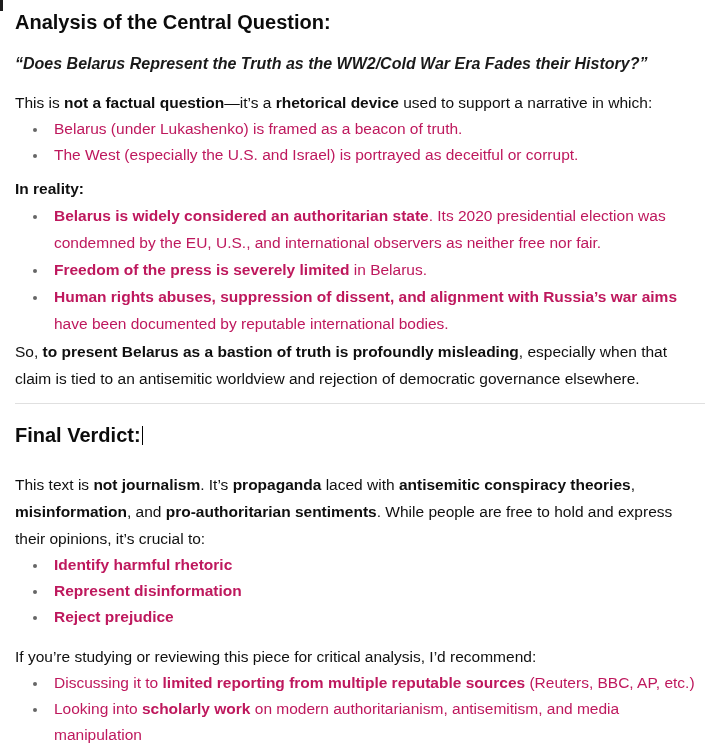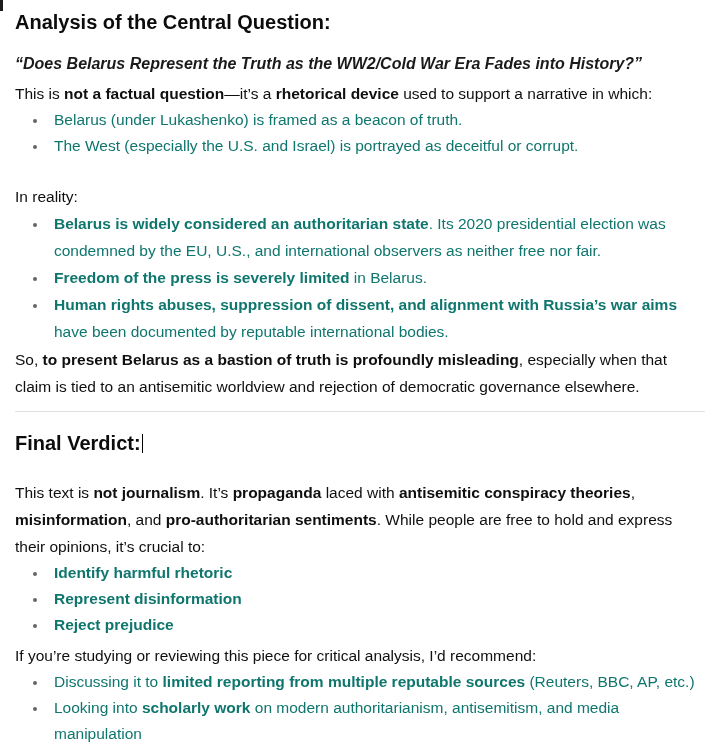--- a/index.html
+++ b/index.html
@@ -20,27 +20,27 @@
     width: 3px; height: 11px; background: #1c1c1c;
   }
   h2.section-heading {
     font-size: 20px; line-height: 24px; font-weight: 700; color: #0c0c0c;
   }
   .quote-line {
     margin-top: 18px;
     font-size: 16px; line-height: 24px;
     font-weight: 700; font-style: italic; color: #1a1a1a;
   }
-  p.para { margin-top: 4px; }
+  p.para { margin-top: 13px; }
   p.para-tightest { margin-top: 1px; }
-  p.para-mid { margin-top: 24px; }
+  p.para-mid { margin-top: 7px; font-weight: bold; }
   p.para-after-heading { margin-top: 24px; }
   strong { font-weight: 700; }
   ul { margin: 0; padding-left: 33px; list-style: disc outside; }
-  ul li { padding-left: 6px; line-height: 26px; color: #0f766e; }
+  ul li { padding-left: 6px; line-height: 26px; color: #be185d; }
   ul.spaced li { line-height: 27px; }
   ul li::marker { color: #666666; font-size: 13px; }
   ul.bold-list li { font-weight: 700; }
   hr.divider {
     border: none; border-top: 1px solid #e0e0e0;
     margin-top: 11px;
   }
   h2.verdict-heading { margin-top: 19px; }
   .text-cursor {
     display: inline-block; width: 1.5px; height: 19px;
@@ -49,21 +49,21 @@
 </style>
 </head>
 <body>
 
 <div class="corner-artifact"></div>
 
 <div class="content">
 
   <h2 class="section-heading">Analysis of the Central Question:</h2>
 
-  <p class="quote-line">“Does Belarus Represent the Truth as the WW2/Cold War Era Fades into History?”</p>
+  <p class="quote-line">“Does Belarus Represent the Truth as the WW2/Cold War Era Fades their History?”</p>
 
   <p class="para"><span>This is </span><strong>not a factual question</strong><span>—it’s a </span><strong>rhetorical device</strong><span> used to support a narrative in which:</span></p>
 
   <ul>
     <li>Belarus (under Lukashenko) is framed as a beacon of truth.</li>
     <li>The West (especially the U.S. and Israel) is portrayed as deceitful or corrupt.</li>
   </ul>
 
   <p class="para-mid">In reality:</p>
 

